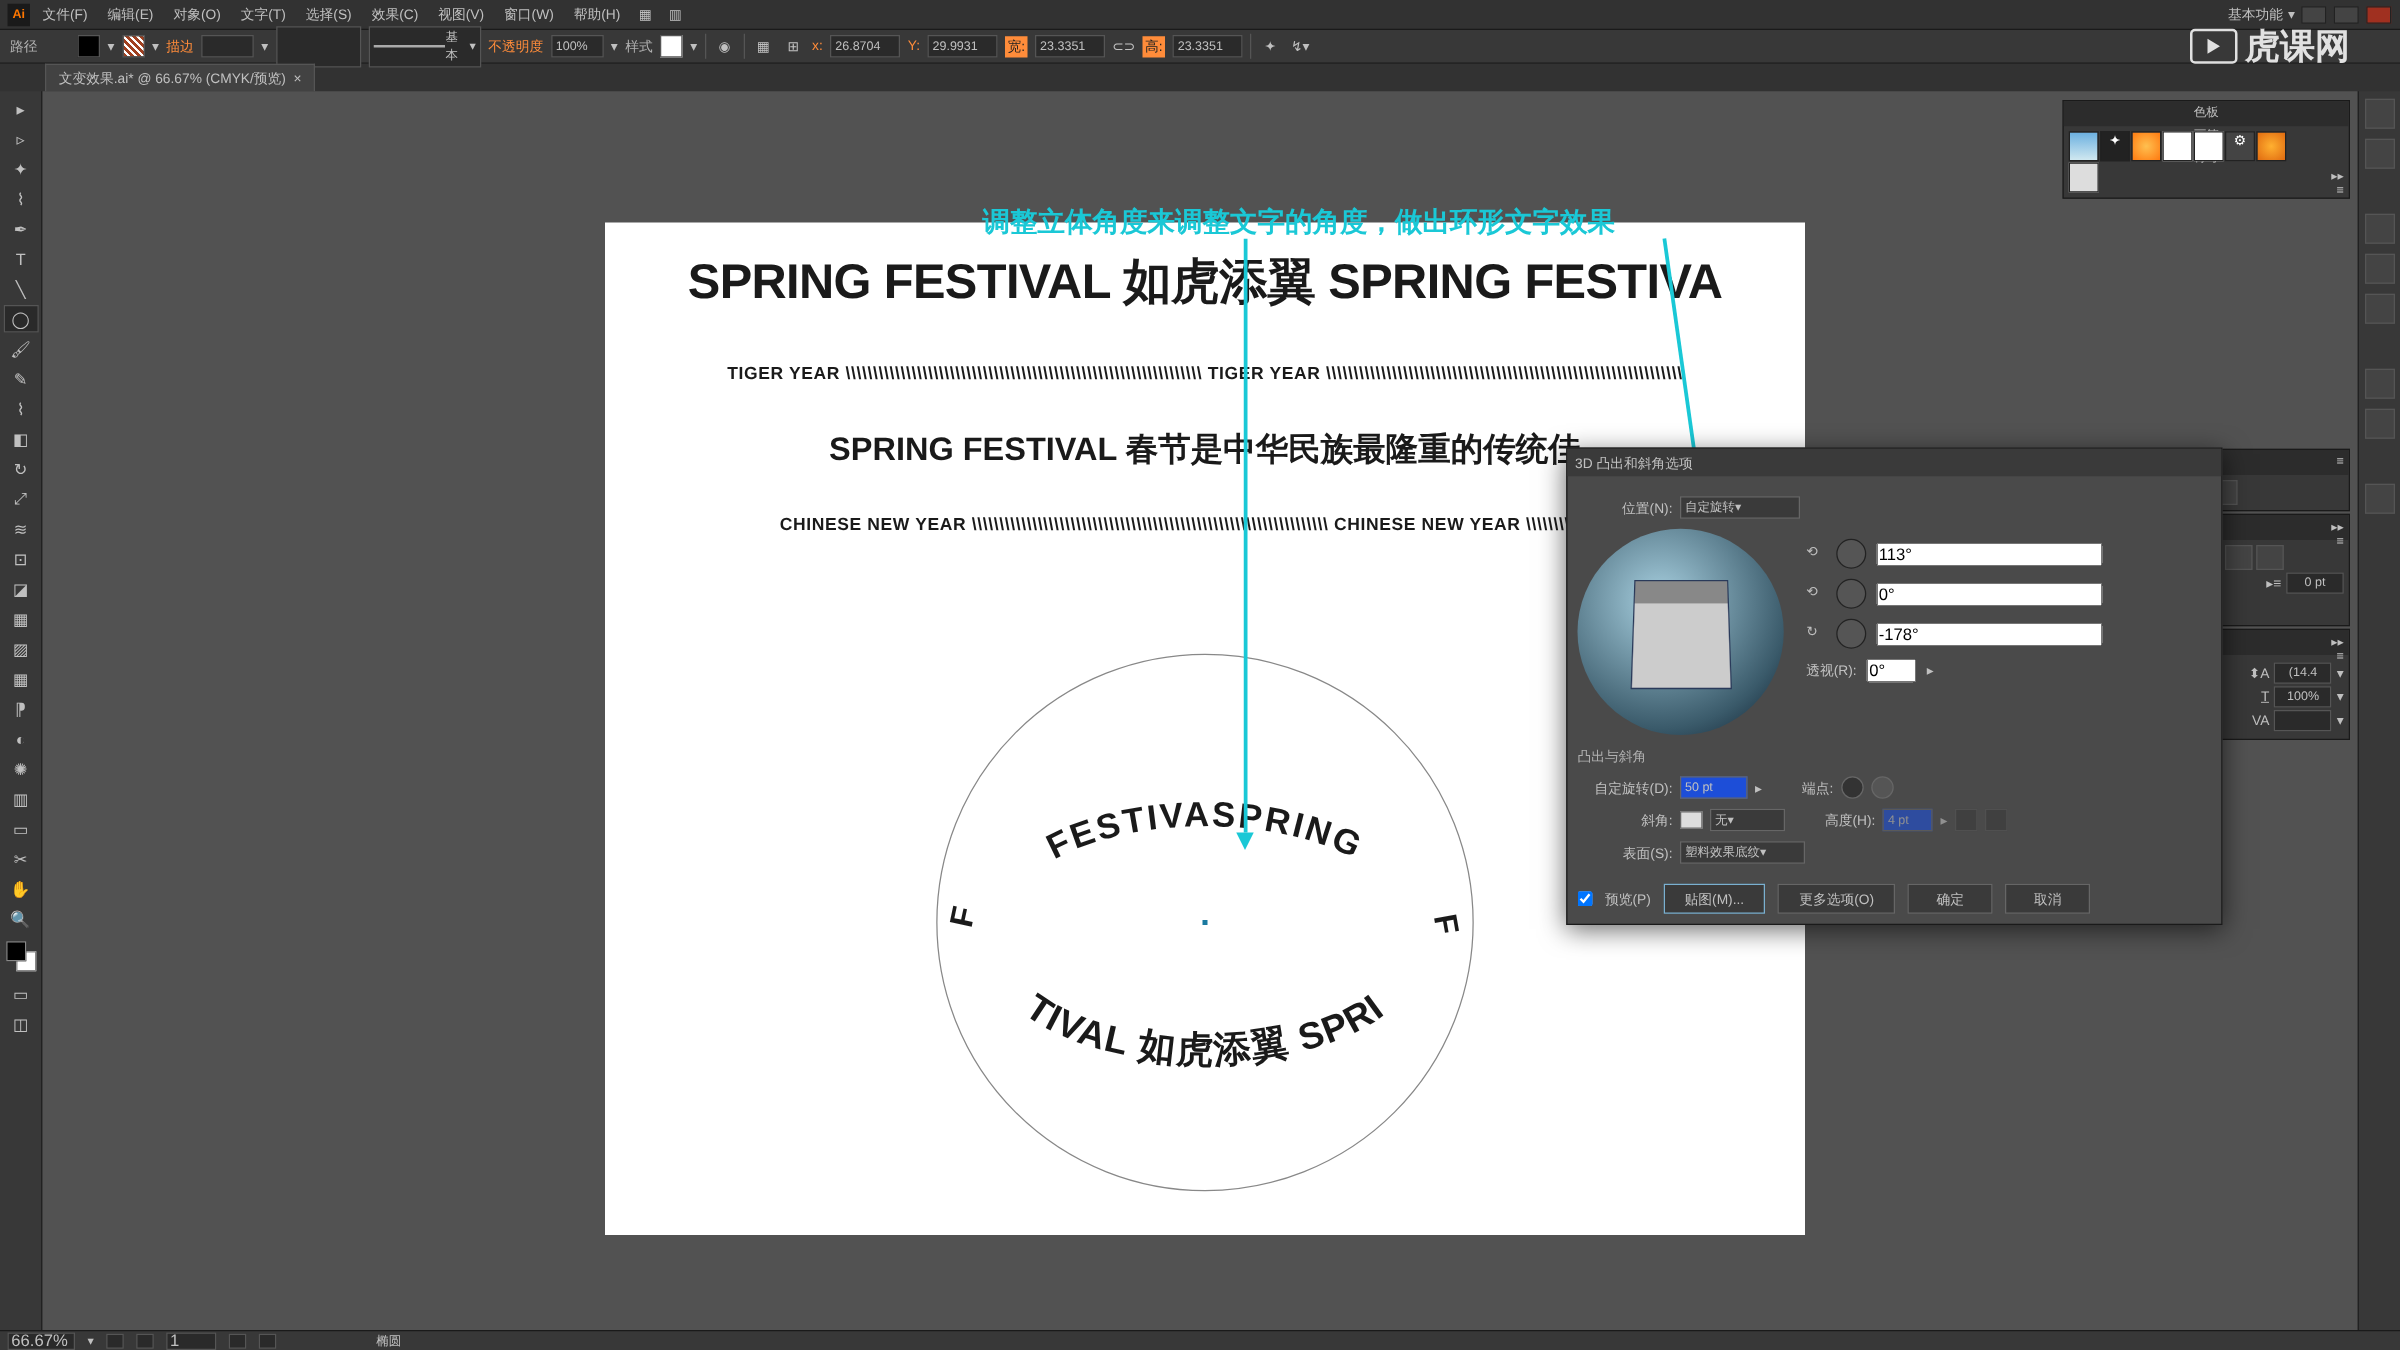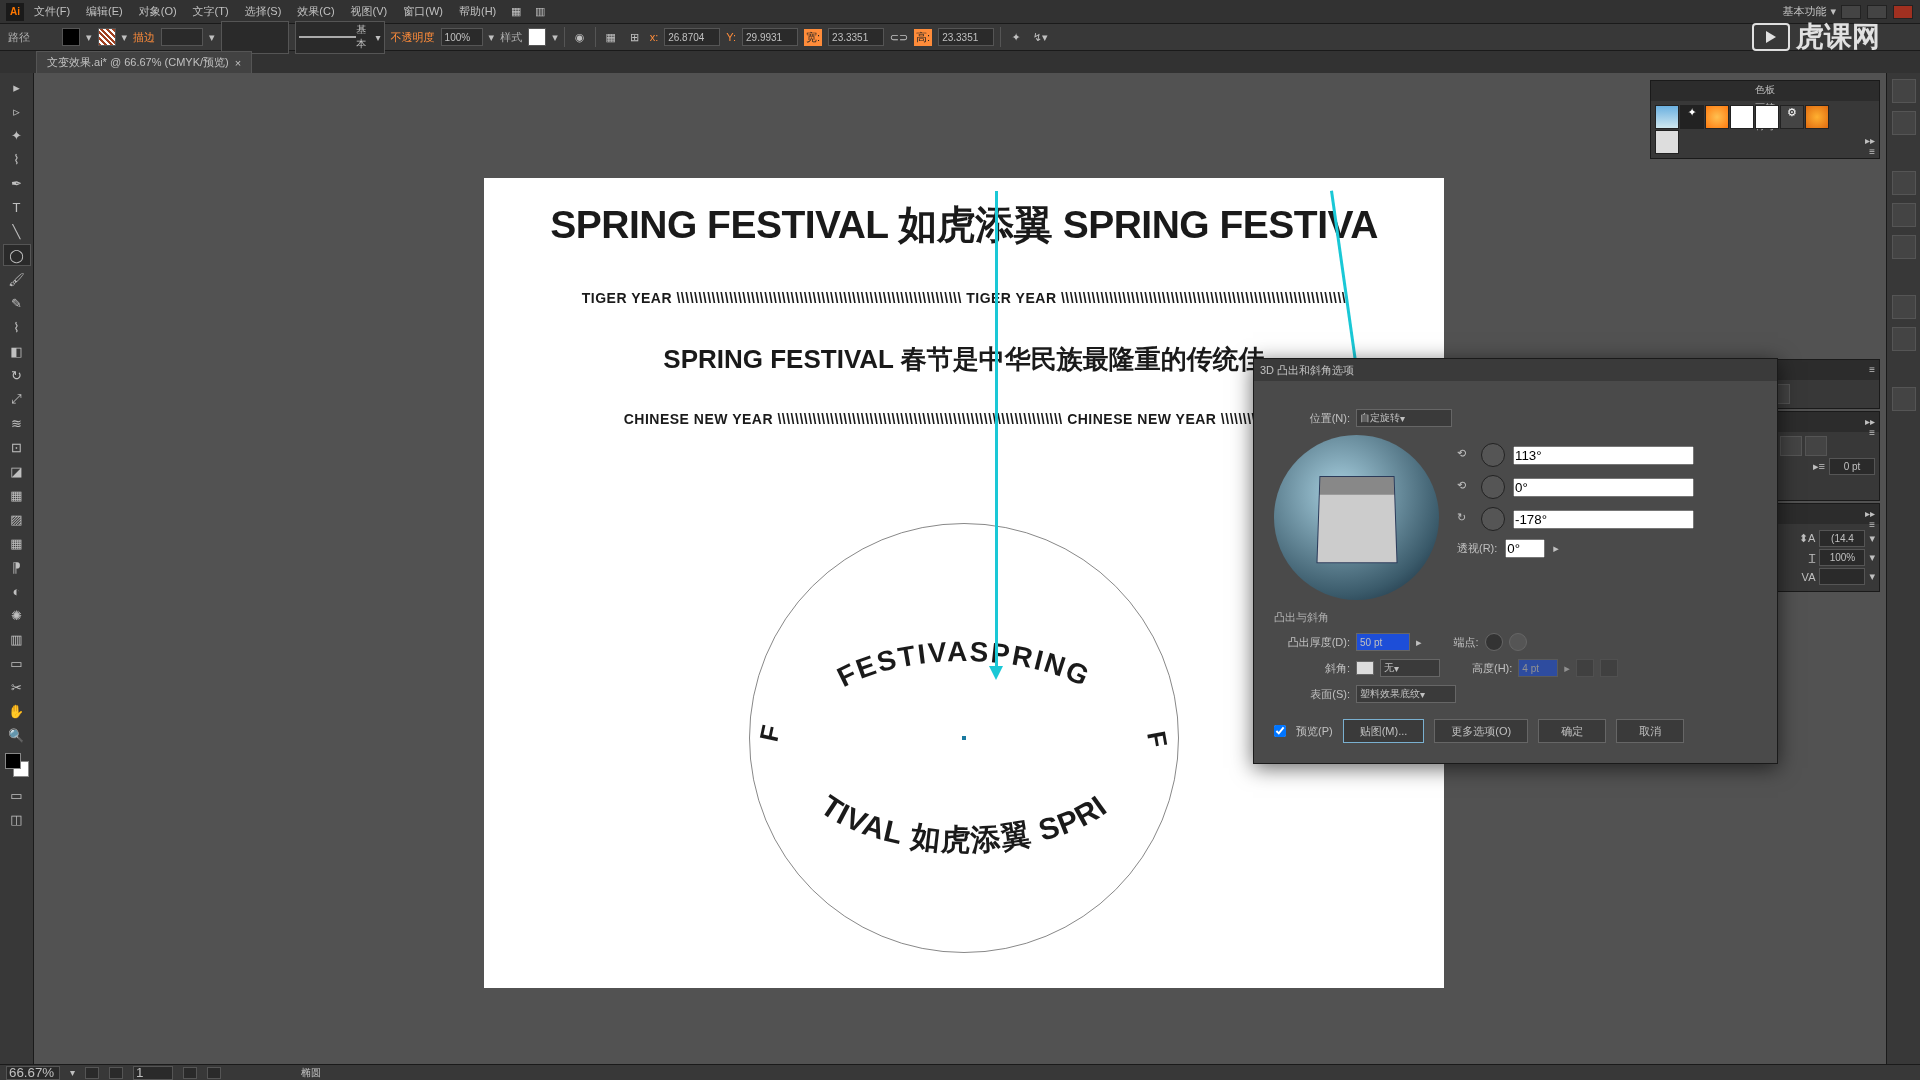--- a/index.html
+++ b/index.html
@@ -60,21 +60,21 @@
 .panel .panel-tabs .collapse { margin-left: auto; padding: 0 4px; cursor: pointer; }
 .panel .panel-body { padding: 4px; }
 .swatch-row { display: flex; flex-wrap: wrap; gap: 1px; }
 .swatch-row .sw { width: 24px; height: 24px; border: 1px solid #222; }
 
 .char-panel .row { display: flex; align-items: center; gap: 4px; margin: 2px 0; }
 .char-panel .input-sm { width: 46px; height: 17px; background: #2a2a2a; border: 1px solid #555; text-align: center; font-size: 10px; color: #c0c0c0; }
 
 .dialog3d { position: absolute; left: 1253px; top: 358px; width: 525px; background: #4a4a4a; border: 1px solid #1a1a1a; box-shadow: 0 4px 20px rgba(0,0,0,0.6); z-index: 10; }
 .dialog3d .title { height: 22px; background: #3a3a3a; display: flex; align-items: center; padding: 0 6px; font-size: 11px; }
-.dialog3d .body { padding: 20px; }
+.dialog3d .body { padding: 8px; }
 .dialog3d .field-row { display: flex; align-items: center; gap: 6px; margin: 8px 0; font-size: 11px; }
 .dialog3d .field-row .lbl { min-width: 76px; text-align: right; }
 .dialog3d .field-row .val-input { width: 54px; height: 18px; background: #1d4ed8; border: 1px solid #666; color: #c0c0c0; text-align: left; padding: 0 3px; font-size: 10px; }
 .dialog3d .field-row .dd { height: 18px; background: #3a3a3a; border: 1px solid #666; padding: 0 3px; font-size: 10px; display: flex; align-items: center; }
 .dialog3d .preview-sphere { width: 165px; height: 165px; border-radius: 50%; background: radial-gradient(circle at 40% 35%, #a8d0e0, #3a5a6a 70%, #0a1a2a); position: relative; display: flex; align-items: center; justify-content: center; }
 .dialog3d .preview-sphere .cube { width: 78px; height: 88px; background: linear-gradient(#888 0 22%, #ccc 22%); border: 1px solid #2a3a5a; transform: perspective(160px) rotateX(8deg); }
 .dialog3d .angle-row { display: flex; align-items: center; gap: 8px; margin: 8px 0; }
 .dialog3d .angle-row .icon { width: 16px; height: 16px; }
 .dialog3d .angle-row .dial { width: 24px; height: 24px; border-radius: 50%; background: #555; border: 1px solid #222; }
 .dialog3d .section-label { font-size: 11px; color: #b0b0b0; margin-top: 10px; }
@@ -225,20 +225,21 @@
           </text>
           <text font-size="30" font-weight="800" fill="#1a1a1a" letter-spacing="1">
             <textPath href="#arcBot" startOffset="50%" text-anchor="middle">TIVAL 如虎添翼 SPRI</textPath>
           </text>
           <text x="28" y="220" font-size="26" font-weight="800" fill="#1a1a1a" transform="rotate(-78 28 220)">F</text>
           <text x="398" y="210" font-size="26" font-weight="800" fill="#1a1a1a" transform="rotate(80 398 210)">F</text>
         </svg>
       </div>
     </div>
 
+    <div class="annotation" style="left:752px; top:90px;">调整立体角度来调整文字的角度，做出环形文字效果</div>
 
     <div class="arrow" style="left:961px; top:118px;">
       <div class="line" style="height:475px; left:0; top:0;"></div>
       <div class="head" style="left:-6px; top:475px;"></div>
     </div>
 
     <div class="arrow" style="left:1296px; top:118px; transform:rotate(-8deg); transform-origin:top;">
       <div class="line" style="height:228px; left:0; top:0;"></div>
       <div class="head" style="left:-6px; top:228px;"></div>
     </div>
@@ -399,21 +400,21 @@
         <div class="angle-row">
           <span class="lbl" style="min-width:auto">透视(R):</span>
           <input class="val-input" style="width: 40px;" value="0°">
           <span>▸</span>
         </div>
       </div>
     </div>
 
     <div class="section-label">凸出与斜角</div>
     <div class="field-row">
-      <span class="lbl">凸出厚度(D):</span>
+      <span class="lbl">自定旋转(D):</span>
       <input class="val-input" value="50 pt" style="">
       <span>▸</span>
       <span style="width:20px"></span>
       <span>端点:</span>
       <div style="width:18px;height:18px;border:1px solid #666;background:#333;border-radius:50%"></div>
       <div style="width:18px;height:18px;border:1px solid #666;background:#555;border-radius:50%"></div>
     </div>
     <div class="field-row">
       <span class="lbl">斜角:</span>
       <div style="width:18px;height:14px;background:#ddd;border:1px solid #666"></div>

